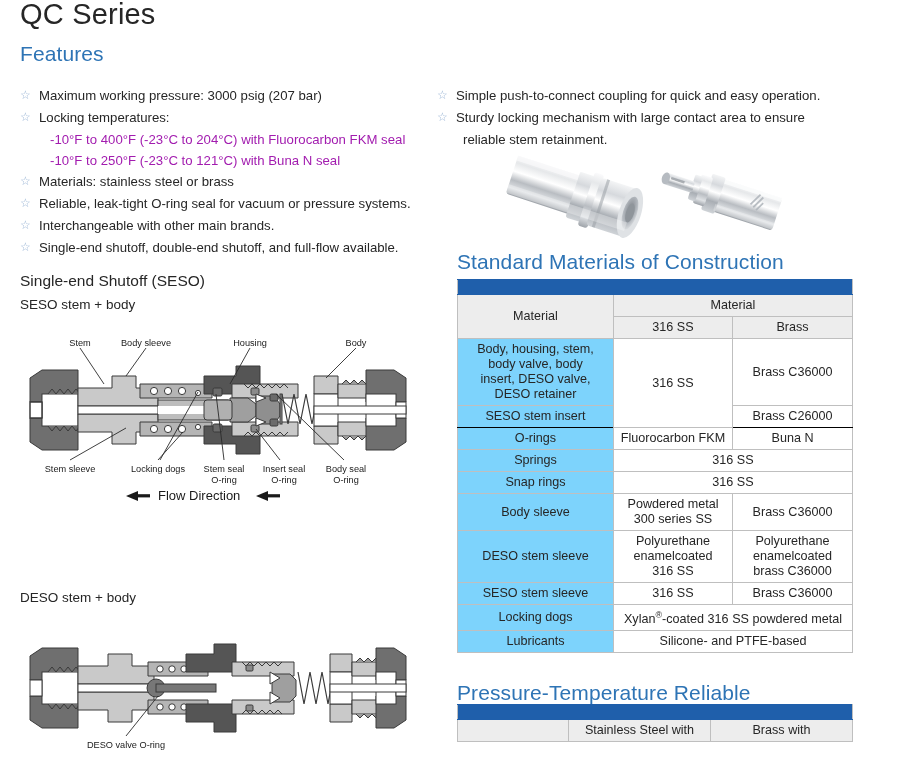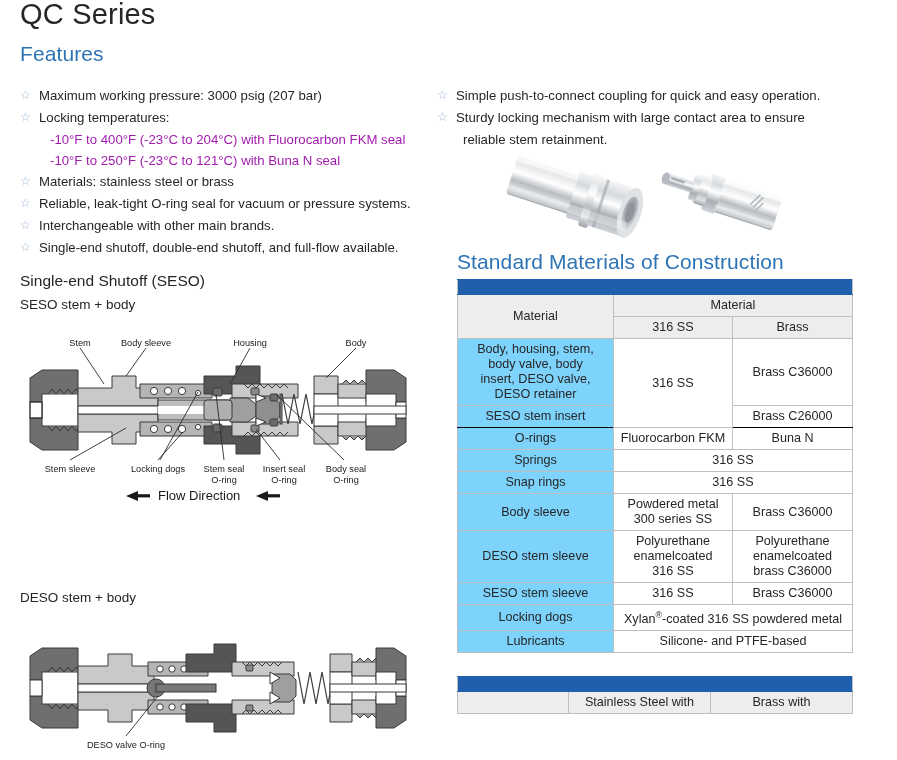--- a/index.html
+++ b/index.html
@@ -72,21 +72,21 @@
 
   
   .dtable{
     position:absolute;
     border-collapse:collapse;
     font-size:12.6px;
     color:#262626;
     table-layout:fixed;
   }
   #materials-table{left:457px;top:279px;width:395px;}
-  #ptr-table{left:457px;top:676px;width:395px;}
+  #ptr-table{left:457px;top:704px;width:395px;}
 
   .dtable td,.dtable th{
     border:1px solid #BFBFBF;
     padding:3px 4px;
     text-align:center;
     vertical-align:middle;
     font-weight:400;
     line-height:15px;
   }
   .blue-bar td{

